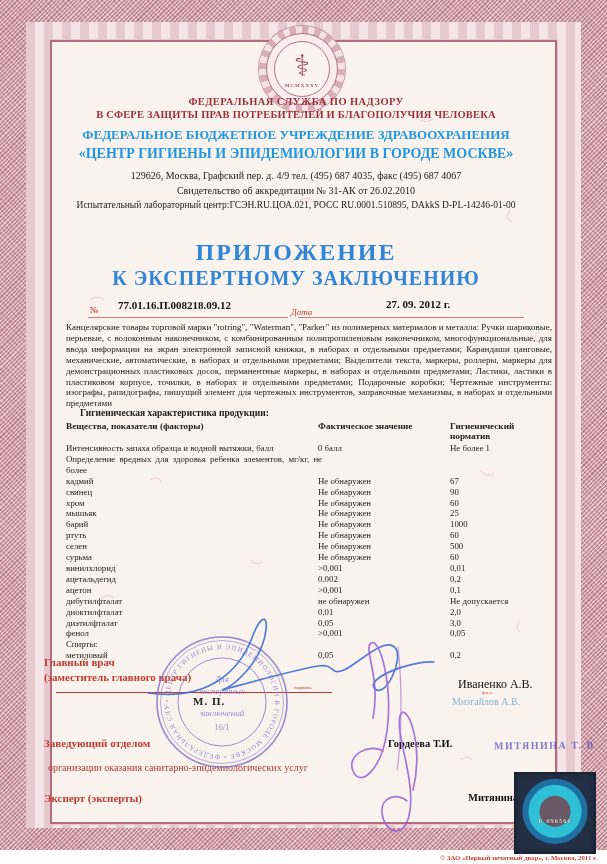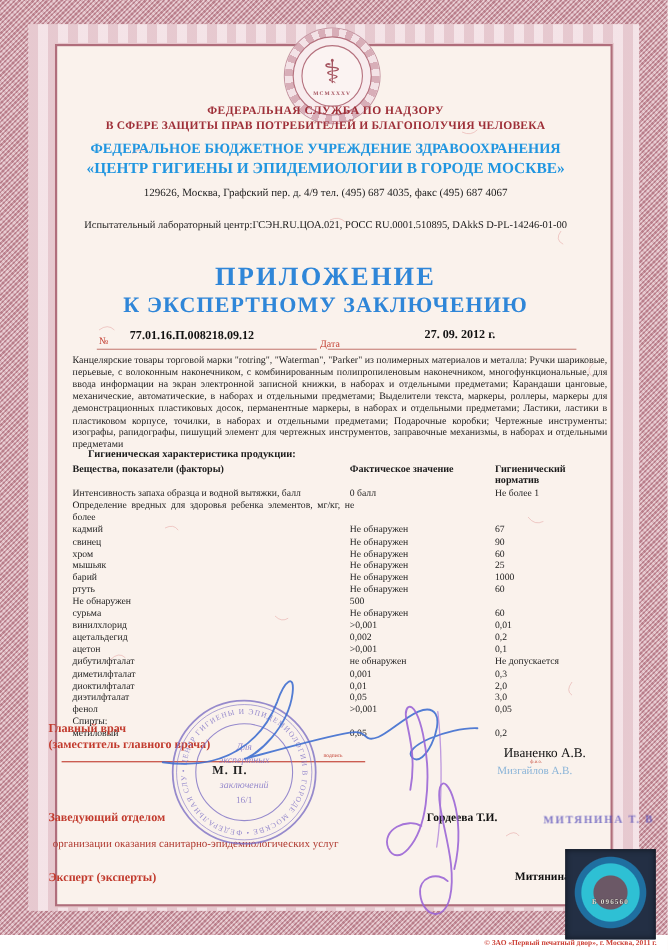--- a/index.html
+++ b/index.html
@@ -48,21 +48,21 @@
   .h3a{top:170px;font-size:10px;color:#1c1c1c;}
   .h3b{top:185px;font-size:10px;color:#1c1c1c;}
   .h3c{top:200px;font-size:9.5px;color:#1c1c1c;}
 
   .title1{top:239px;font-size:24px;color:#2f86d8;font-weight:bold;letter-spacing:2px;}
   .title2{top:267px;font-size:20px;color:#2f86d8;font-weight:bold;letter-spacing:1px;}
 
   
   .doc-no-label{left:90px;top:305px;font-size:9px;color:#c23b2e;}
   .doc-no{left:118px;top:299px;font-size:11px;font-weight:bold;color:#111;}
-  .doc-date-label{left:291px;top:307px;font-size:9px;color:#c23b2e;}
+  .doc-date-label{left:291px;top:307px;font-size:9px;color:#c23b2e;font-style:italic;}
   .doc-date{left:386px;top:298px;font-size:11px;font-weight:bold;color:#111;}
   .uline{position:absolute;height:1px;background:#c77f77;top:317px;}
   .ul1{left:88px;width:200px;}
   .ul2{left:298px;width:226px;}
 
   
   .descr{left:66px;top:322px;width:486px;font-size:9px;line-height:10.9px;
     text-align:justify;color:#1c1c1c;}
   .hyg{left:80px;top:408px;font-size:9.5px;font-weight:bold;color:#1c1c1c;}
 
@@ -125,20 +125,21 @@
       <div class="glyph">⚕</div>
       <div class="year">MCMXXXV</div>
     </div>
   </div>
 
   <div class="abs ctr hdr-red h1a z6">ФЕДЕРАЛЬНАЯ СЛУЖБА ПО НАДЗОРУ</div>
   <div class="abs ctr hdr-blue h2a z6">ФЕДЕРАЛЬНОЕ БЮДЖЕТНОЕ УЧРЕЖДЕНИЕ ЗДРАВООХРАНЕНИЯ</div>
   <div class="abs ctr hdr-red h1b z6">В СФЕРЕ ЗАЩИТЫ ПРАВ ПОТРЕБИТЕЛЕЙ И БЛАГОПОЛУЧИЯ  ЧЕЛОВЕКА</div>
   <div class="abs ctr hdr-blue h2b z6">«ЦЕНТР ГИГИЕНЫ И ЭПИДЕМИОЛОГИИ В ГОРОДЕ МОСКВЕ»</div>
   <div class="abs ctr h3a z6">129626, Москва, Графский пер. д. 4/9 тел. (495) 687 4035, факс (495) 687 4067</div>
+  <div class="abs ctr h3b z6">Свидетельство об аккредитации № 31-АК от 26.02.2010</div>
   <div class="abs ctr h3c z6">Испытательный лабораторный центр:ГСЭН.RU.ЦОА.021, РОСС RU.0001.510895, DAkkS D-PL-14246-01-00</div>
 
   <div class="abs ctr title1 z6">ПРИЛОЖЕНИЕ</div>
   <div class="abs ctr title2 z6">К ЭКСПЕРТНОМУ ЗАКЛЮЧЕНИЮ</div>
 
   <div class="abs doc-no-label z6">№</div>
   <div class="abs doc-no z6">77.01.16.П.008218.09.12</div>
   <div class="uline ul1 z6"></div>
   <div class="abs doc-date-label z6">Дата</div>
   <div class="abs doc-date z6">27. 09. 2012 г.</div>
@@ -186,20 +187,21 @@
           <div class="cell c-name">барий</div>
           <div class="cell c-val">Не обнаружен</div>
           <div class="cell c-norm">1000</div>
         </div>
         <div class="trow">
           <div class="cell c-name">ртуть</div>
           <div class="cell c-val">Не обнаружен</div>
           <div class="cell c-norm">60</div>
         </div>
         <div class="trow">
+          <div class="cell c-name">селен</div>
           <div class="cell c-val">Не обнаружен</div>
           <div class="cell c-norm">500</div>
         </div>
         <div class="trow">
           <div class="cell c-name">сурьма</div>
           <div class="cell c-val">Не обнаружен</div>
           <div class="cell c-norm">60</div>
         </div>
         <div class="trow">
           <div class="cell c-name">винилхлорид</div>
@@ -213,25 +215,20 @@
         </div>
         <div class="trow">
           <div class="cell c-name">ацетон</div>
           <div class="cell c-val">&gt;0,001</div>
           <div class="cell c-norm">0,1</div>
         </div>
         <div class="trow">
           <div class="cell c-name">дибутилфталат</div>
           <div class="cell c-val">не обнаружен</div>
           <div class="cell c-norm">Не допускается</div>
-        </div>
-        <div class="trow">
-          <div class="cell c-name">диметилфталат</div>
-          <div class="cell c-val">0,001</div>
-          <div class="cell c-norm">0,3</div>
         </div>
         <div class="trow">
           <div class="cell c-name">диоктилфталат</div>
           <div class="cell c-val">0,01</div>
           <div class="cell c-norm">2,0</div>
         </div>
         <div class="trow">
           <div class="cell c-name">диэтилфталат</div>
           <div class="cell c-val">0,05</div>
           <div class="cell c-norm">3,0</div>

